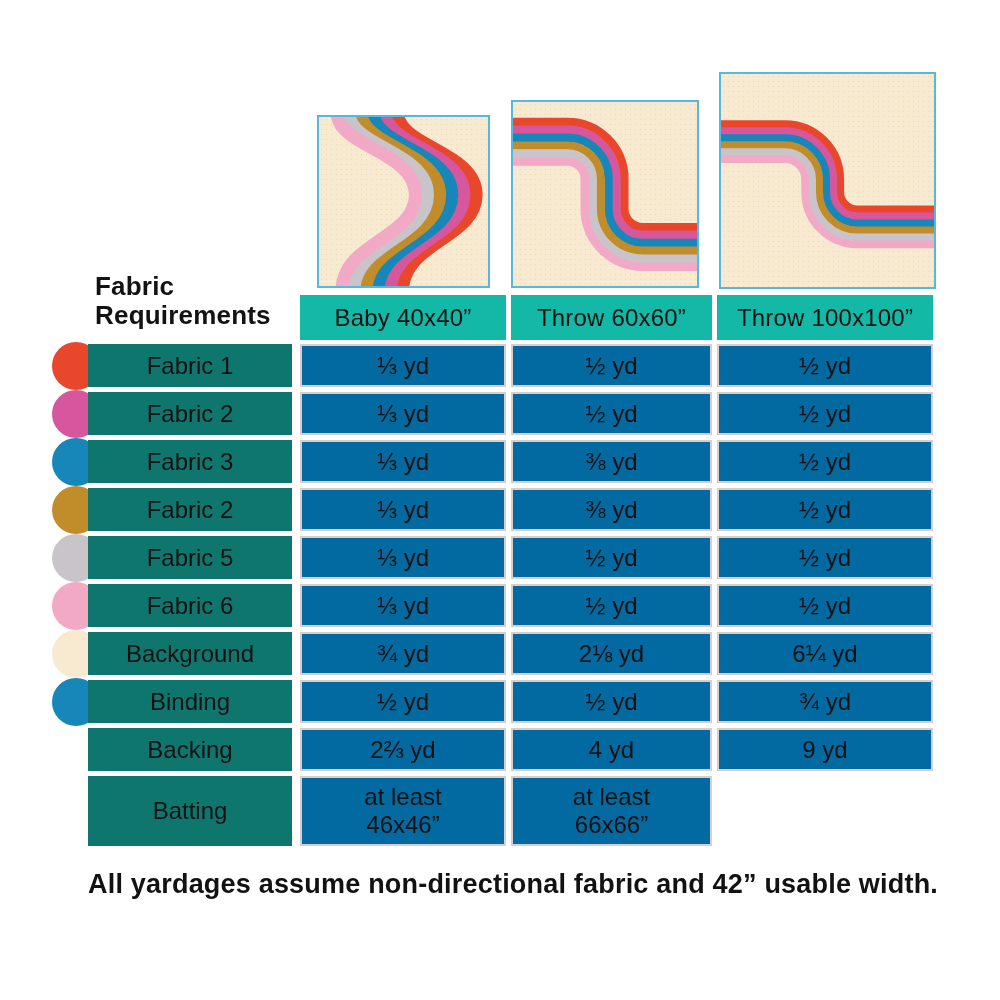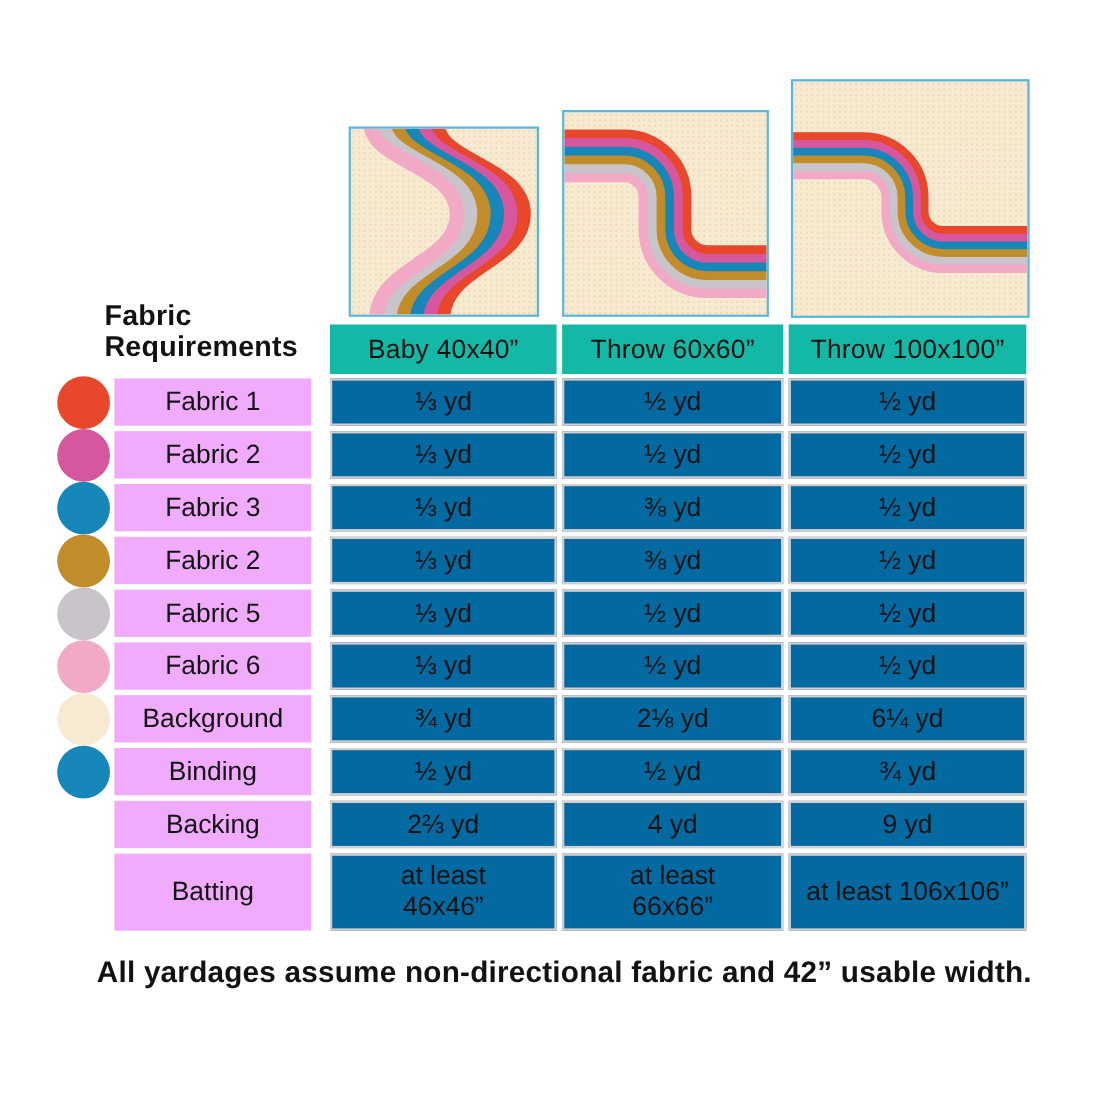--- a/index.html
+++ b/index.html
@@ -27,21 +27,21 @@
     display:flex;align-items:center;justify-content:center;
     font-size:24px;letter-spacing:.2px;
   }
   
   .row{position:absolute;left:88px;width:845px;height:43px;}
   .cell{
     position:absolute;top:0;height:100%;box-sizing:border-box;z-index:1;
     display:flex;align-items:center;justify-content:center;text-align:center;
     font-size:24px;white-space:pre-line;line-height:1.15;
   }
-  .cell.label{left:0;width:179px;background:#f0abfc;margin-left:16px;}
+  .cell.label{left:0;width:204px;background:#0f766e;}
   .cell.val{background:#0369a1;border:2px solid #D8CECE;}
   .cell.c1{left:212px;width:206px;}
   .cell.c2{left:423px;width:201px;}
   .cell.c3{left:629px;width:216px;}
   .swatch{
     position:absolute;left:-36px;top:-2.5px;width:48px;height:48px;border-radius:50%;
     z-index:0;
   }
   
   .footer{
@@ -156,15 +156,14 @@
       <div class="cell val c2">4 yd</div>
       <div class="cell val c3">9 yd</div>
     </div>
     <div class="row" style="top: 776px; height: 70px;">
 
       <div class="cell label">Batting</div>
       <div class="cell val c1">at least
 46x46”</div>
       <div class="cell val c2">at least
 66x66”</div>
-      <div class="cell val c3">at least 106x106”</div>
     </div>
   </div>
 
 </body></html>

